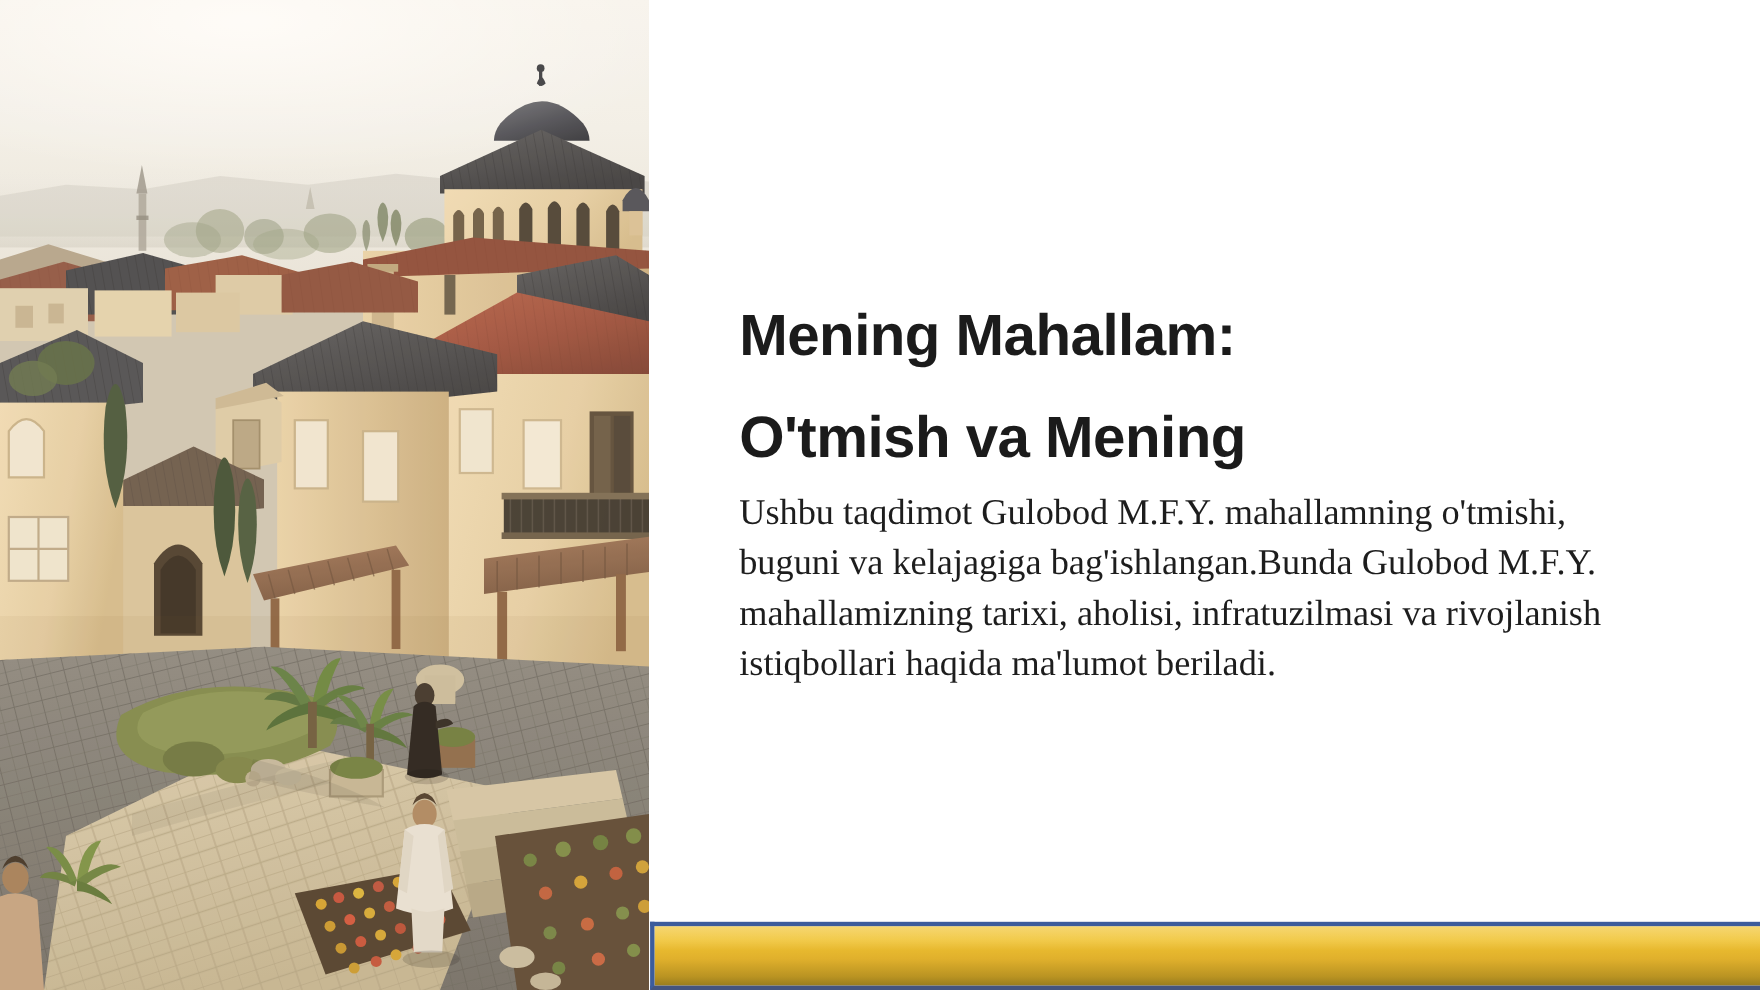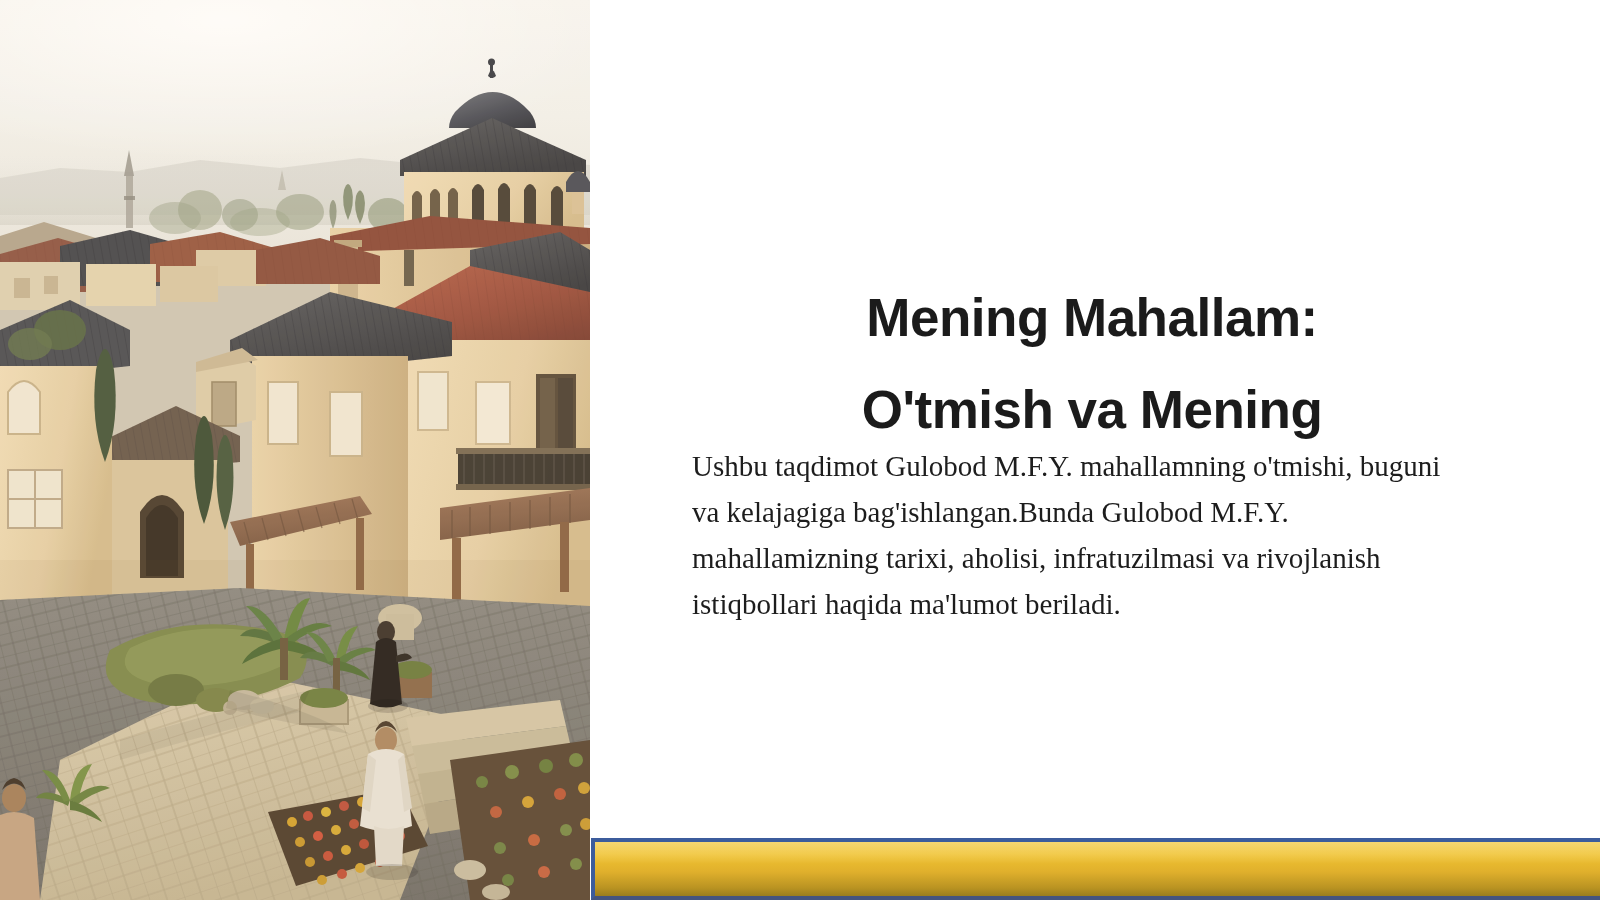--- a/index.html
+++ b/index.html
@@ -27,45 +27,43 @@
 
   
   #text-panel {
     position:absolute;
     left:590px; top:0;
     width:1010px; height:900px;
     background:#ffffff;
   }
   #title-block {
     position:absolute;
-    left:82px; top:272px;
+    left:82px; top:260px;
     width:840px;
-    text-align:center;
   }
   .title-line {
     font-family:"Liberation Sans", sans-serif;
     font-weight:bold;
     font-size:53px;
     line-height:92px;
     letter-spacing:-0.5px;
     color:#1b1b1b;
     white-space:nowrap;
   }
   #body-block {
     position:absolute;
     left:82px; top:443px;
     width:800px;
   }
   #body-text {
     font-family:"Liberation Serif", serif;
-    font-size:29px;
+    font-size:33px;
     line-height:46px;
     color:#1d1d1d;
     text-align:left;
-    margin-left:20px;
   }
 
   
   #bottom-bar {
     position:absolute;
     left:591px; top:838px;
     width:1009px; height:62px;
     background:linear-gradient(180deg,#f2c534 0%, #f0c331 22%, #e0b02c 55%, #b99322 85%, #9a7d1e 100%);
     border:4px solid #3c5c9c;
     border-right:none;

